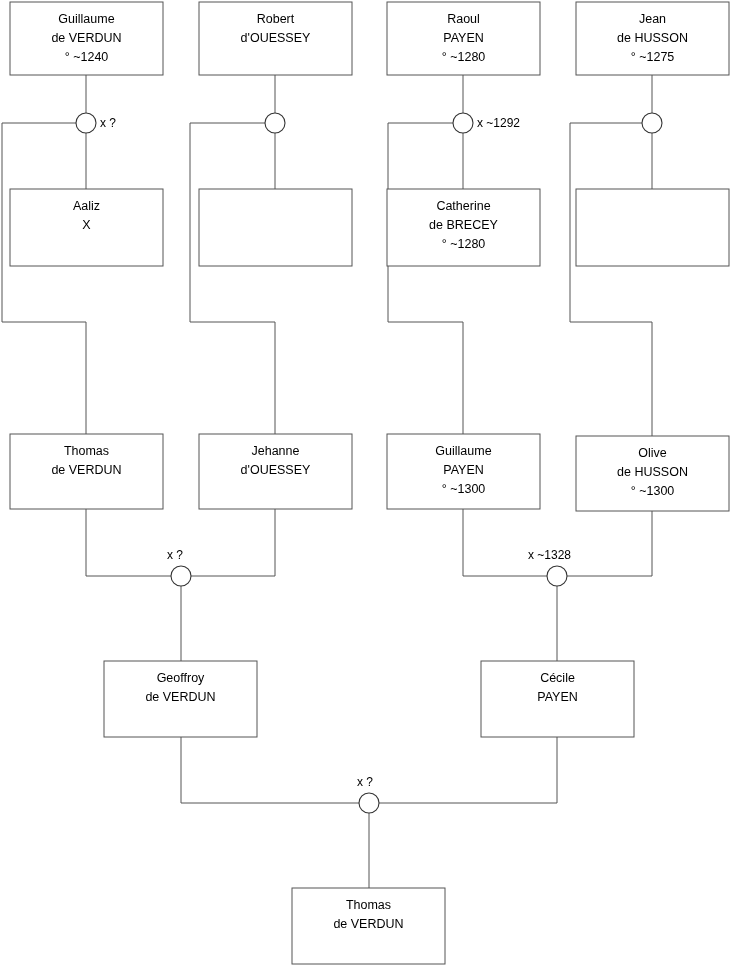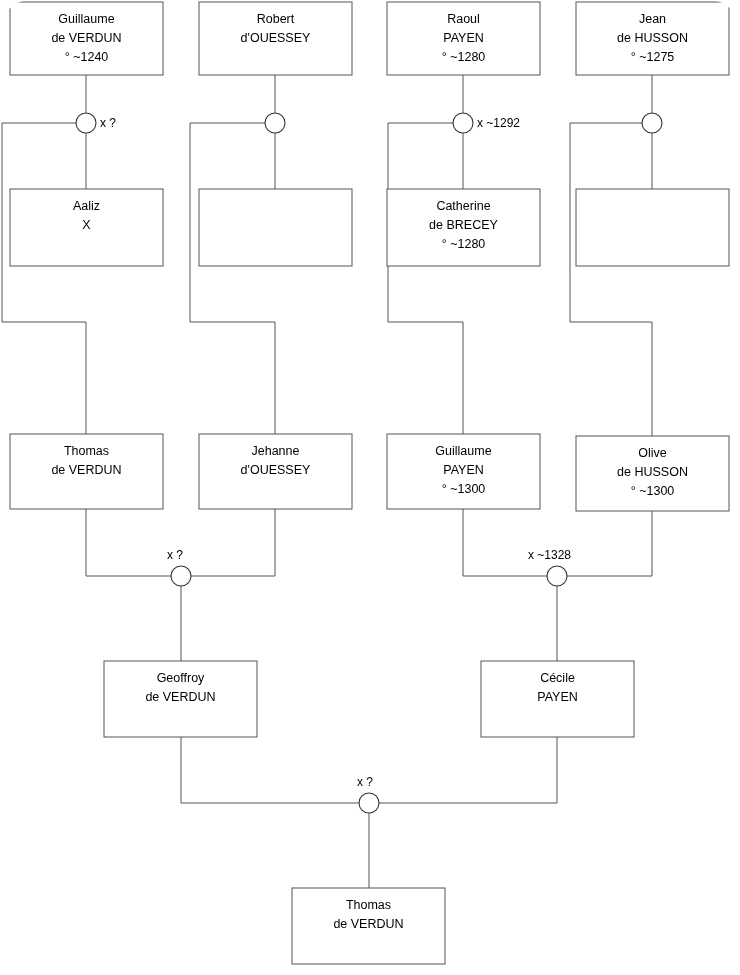--- a/index.html
+++ b/index.html
@@ -9,21 +9,20 @@
   }
   body {
     font-family: "Liberation Sans", sans-serif;
   }
   #chart-root {
     position: relative;
     width: 740px;
     height: 975px;
     background: #ffffff;
     overflow: hidden;
-    border-radius: 31px;
   }
   svg.tree-canvas {
     position: absolute;
     left: 0;
     top: 0;
     width: 740px;
     height: 975px;
     display: block;
   }
   .person-box {

